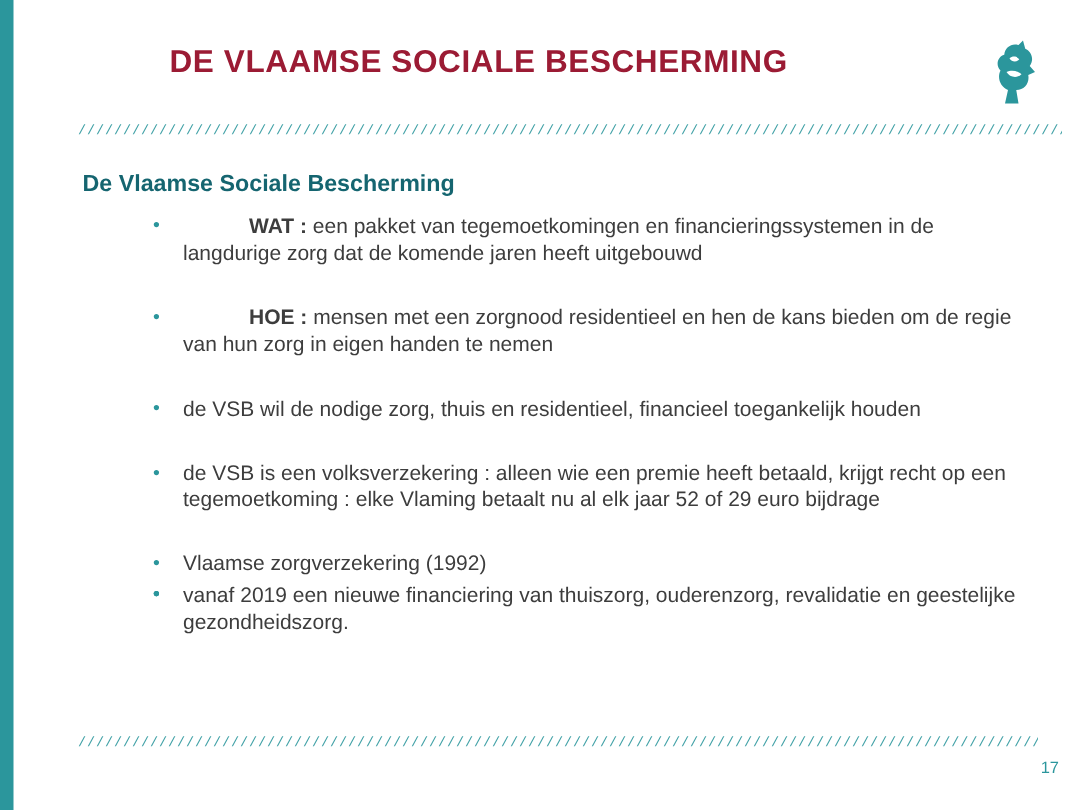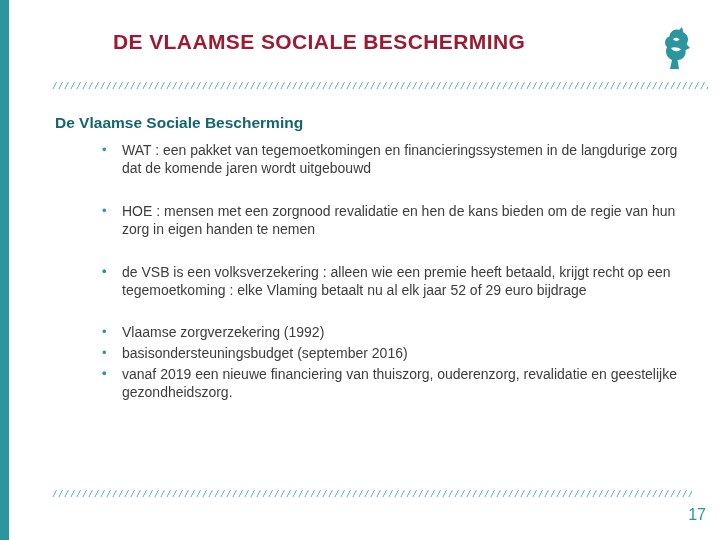--- a/index.html
+++ b/index.html
@@ -69,25 +69,25 @@
     margin-bottom: 3px;
     max-width: 572px;
   }
   ul.bullets li:nth-child(-n+4) { margin-bottom: 25px; }
   ul.bullets .dot {
     position: absolute;
     left: 2px; top: 0;
     color: #2b969c;
     font-size: 13px;
   }
-  ul.bullets .b { font-weight: normal; }
+  ul.bullets .b { font-weight: bold; margin-left: 44px; }
   .page-number {
     position: absolute;
     right: 14px; top: 506px;
-    font-size: 16px;
+    font-size: 11px;
     color: #2b969c;
   }
 </style>
 </head>
 <body>
 
 <div class="slide">
 
   <div class="left-bar"></div>
 
@@ -97,26 +97,26 @@
     <path fill="#2b969c" d="M14 45 L16 36 C11 34 8.5 28 11 23 C7.5 20 9 13.5 13.5 12.5 C14 7.5 18.5 4.5 23 6 L26 3 L27.5 8.5 C32 10.5 33.5 16 30.5 20 L34 24 L29.5 26 C30.5 31.5 27 36 21.5 36 L23 45 Z"></path>
     <path fill="#ffffff" d="M17 15 C19 13 22 13.5 23.5 15.5 C22 17.5 18.5 17.5 17 15 Z"></path>
     <path fill="#ffffff" d="M15 24 C18 22.5 22.5 23 25 25.5 C22 28.5 17 27.5 15 24 Z"></path>
   </svg>
 
   <div class="divider top">////////////////////////////////////////////////////////////////////////////////////////////////////////////////////////////////////////////////////////////////////////////////////////////////////////////////////////////////////////////////////////////////////</div>
 
   <div class="heading">De Vlaamse Sociale Bescherming</div>
 
   <ul class="bullets">
-      <li><span class="dot">•</span><span class="b">WAT : </span><span>een pakket van tegemoetkomingen en financieringssystemen in de langdurige zorg dat de komende jaren wordt uitgebouwd</span></li>
-      <li><span class="dot">•</span><span class="b">HOE : </span><span>mensen met een zorgnood revalidatie en hen de kans bieden om de regie van hun zorg in eigen handen te nemen</span></li>
-      <li><span class="dot">•</span></li>
+      <li><span class="dot">•</span><span class="b">WAT : </span><span>een pakket van tegemoetkomingen en financieringssystemen in de langdurige zorg dat de komende jaren heeft uitgebouwd</span></li>
+      <li><span class="dot">•</span><span class="b">HOE : </span><span>mensen met een zorgnood residentieel en hen de kans bieden om de regie van hun zorg in eigen handen te nemen</span></li>
+      <li><span class="dot">•</span><span>de VSB wil de nodige zorg, thuis en residentieel, financieel toegankelijk houden</span></li>
       <li><span class="dot">•</span><span>de VSB is een volksverzekering : alleen wie een premie heeft betaald, krijgt recht op een tegemoetkoming : elke Vlaming betaalt nu al elk jaar 52 of 29 euro bijdrage</span></li>
       <li><span class="dot">•</span><span>Vlaamse zorgverzekering (1992)</span></li>
-      <li><span class="dot">•</span><span>basisondersteuningsbudget (september 2016)</span></li>
+      <li><span class="dot">•</span></li>
       <li><span class="dot">•</span></li>
       <li><span class="dot">•</span><span>vanaf 2019 een nieuwe financiering van thuiszorg, ouderenzorg, revalidatie en geestelijke gezondheidszorg.</span></li>
     </ul>
 
   <div class="divider bottom">////////////////////////////////////////////////////////////////////////////////////////////////////////////////////////////////////////////////////////////////////////////////////////////////////////////////////////////////////////////////////////////////////</div>
 
   <div class="page-number">17</div>
 
 </div>
 

